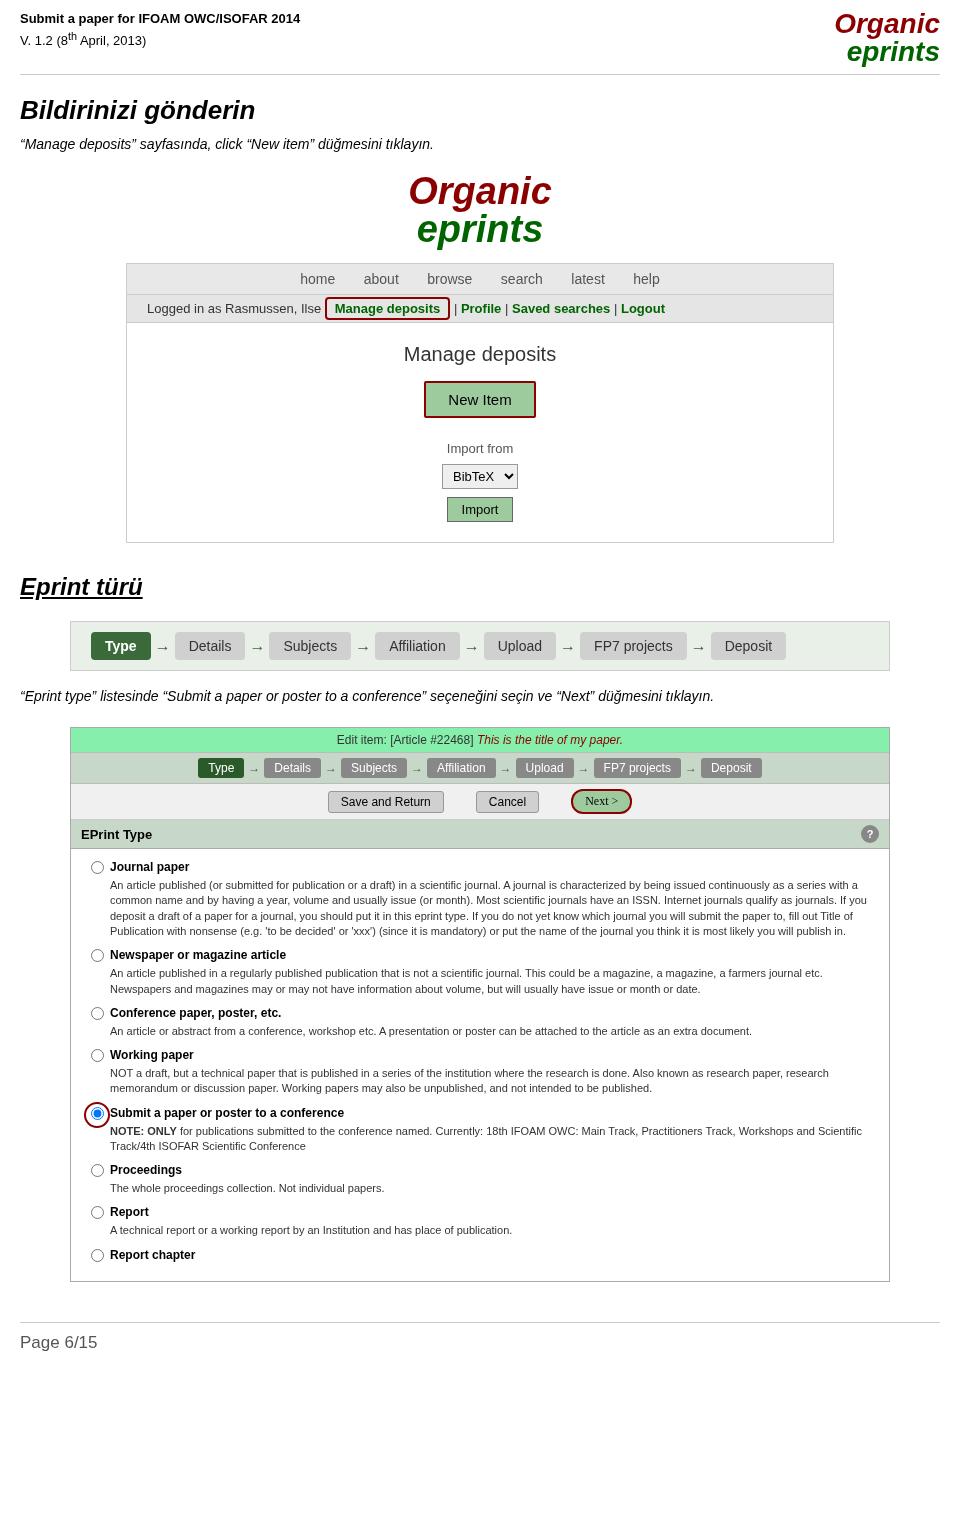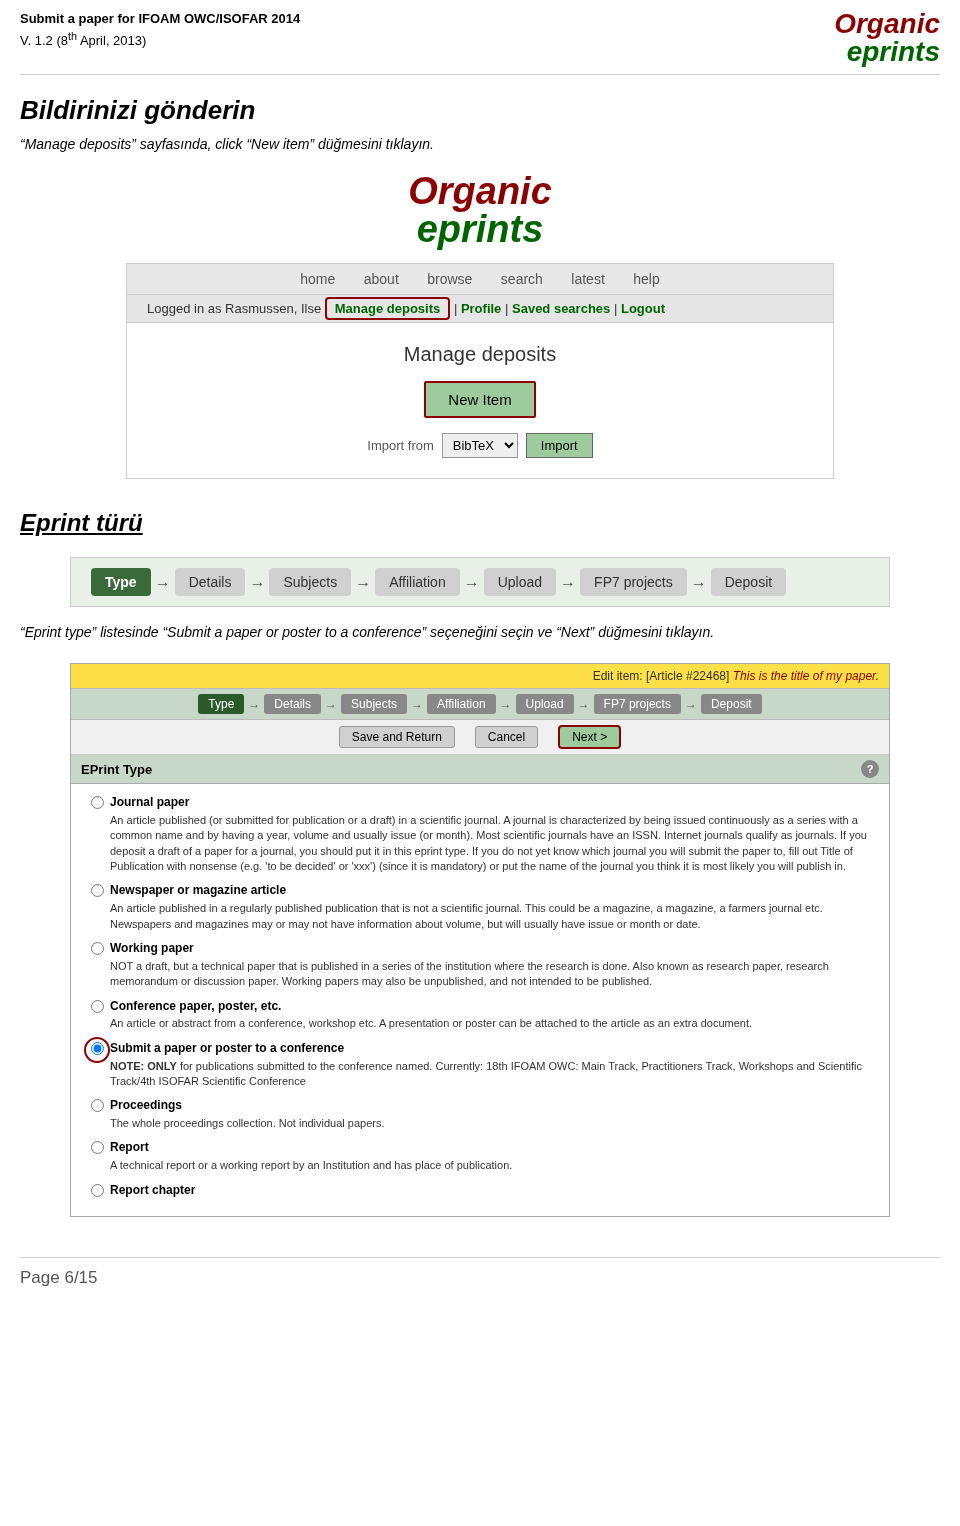--- a/index.html
+++ b/index.html
@@ -117,20 +117,22 @@
       margin-bottom: 15px;
       display: inline-block;
     }
     .import-row {
       display: flex;
       align-items: center;
       justify-content: center;
       gap: 8px;
       font-size: 13px;
       color: #555;
+      margin-top: 8px;
+      flex-direction: column;
     }
     .import-select {
       border: 1px solid #999;
       padding: 3px 6px;
       font-size: 13px;
     }
     .import-btn {
       background: #9ecb9e;
       border: 1px solid #666;
       padding: 4px 14px;
@@ -217,24 +219,24 @@
     }
 
     
     .browser-mockup2 {
       border: 1px solid #aaa;
       background: #fff;
       margin: 0 auto;
       width: 820px;
     }
     .bm2-header {
-      background: #fde047;
+      background: #86efac;
       border-bottom: 1px solid #bbb;
       padding: 5px 10px;
-      text-align: right;
+      text-align: center;
       font-size: 12px;
       color: #333;
     }
     .bm2-workflow {
       background: #c8d8c8;
       border-bottom: 1px solid #bbb;
       padding: 5px 10px;
       display: flex;
       align-items: center;
       justify-content: center;
@@ -251,35 +253,36 @@
     .bm2-step.gray { background: #888; color: #fff; }
     .bm2-arrow { font-size: 12px; color: #555; margin: 0 2px; }
 
     .bm2-actions {
       background: #f0f0f0;
       border-bottom: 1px solid #ccc;
       padding: 5px 20px;
       display: flex;
       align-items: center;
       justify-content: center;
-      gap: 20px;
+      gap: 32px;
       font-size: 12px;
     }
     .bm2-action-btn {
       background: #d0d0d0;
       border: 1px solid #999;
       padding: 3px 12px;
       font-size: 12px;
       cursor: pointer;
       border-radius: 3px;
     }
     .bm2-action-btn.next {
       background: #9ecb9e;
       border: 2px solid #8B0000;
-      border-radius: 4px;
+      border-radius: 12px;
+      font-family: Liberation Serif, serif;
     }
 
     .bm2-section-header {
       background: #c8d8c8;
       padding: 5px 10px;
       font-size: 13px;
       font-weight: bold;
       display: flex;
       justify-content: space-between;
       align-items: center;
@@ -472,30 +475,30 @@
         <input type="radio" name="eprint_type" style="">
         <div>
           <div class="radio-label"><strong>Newspaper or magazine article</strong></div>
           <div class="radio-desc">An article published in a regularly published publication that is not a scientific journal. This could be a magazine, a magazine, a farmers journal etc. Newspapers and magazines may or may not have information about volume, but will usually have issue or month or date.</div>
         </div>
       </div>
 
       <div class="radio-option">
         <input type="radio" name="eprint_type" style="">
         <div>
+          <div class="radio-label"><strong>Conference paper, poster, etc.</strong></div>
+          <div class="radio-desc">An article or abstract from a conference, workshop etc. A presentation or poster can be attached to the article as an extra document.</div>
+        </div>
+      </div>
+
+      <div class="radio-option">
+        <input type="radio" name="eprint_type" style="">
+        <div>
           <div class="radio-label"><strong>Working paper</strong></div>
           <div class="radio-desc">NOT a draft, but a technical paper that is published in a series of the institution where the research is done. Also known as research paper, research memorandum or discussion paper. Working papers may also be unpublished, and not intended to be published.</div>
-        </div>
-      </div>
-
-      <div class="radio-option">
-        <input type="radio" name="eprint_type" style="">
-        <div>
-          <div class="radio-label"><strong>Conference paper, poster, etc.</strong></div>
-          <div class="radio-desc">An article or abstract from a conference, workshop etc. A presentation or poster can be attached to the article as an extra document.</div>
         </div>
       </div>
 
       <div class="radio-option submit-paper-option" style="position:relative;">
         <svg style="position:absolute;left:-8px;top:-4px;" width="28" height="28" viewBox="0 0 28 28" fill="none">
           <circle cx="14" cy="14" r="12" stroke="#8B0000" stroke-width="2" fill="none"></circle>
         </svg>
         <input type="radio" name="eprint_type" checked="" style="">
         <div>
           <div class="radio-label"><strong>Submit a paper or poster to a conference</strong></div>

